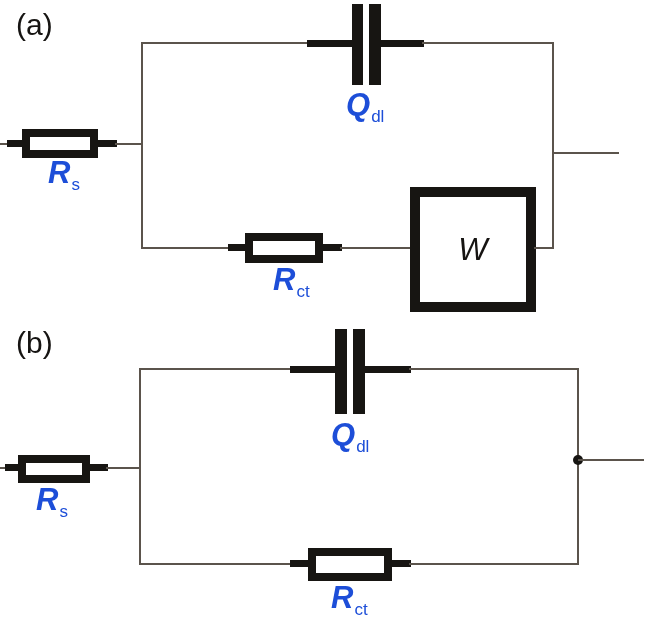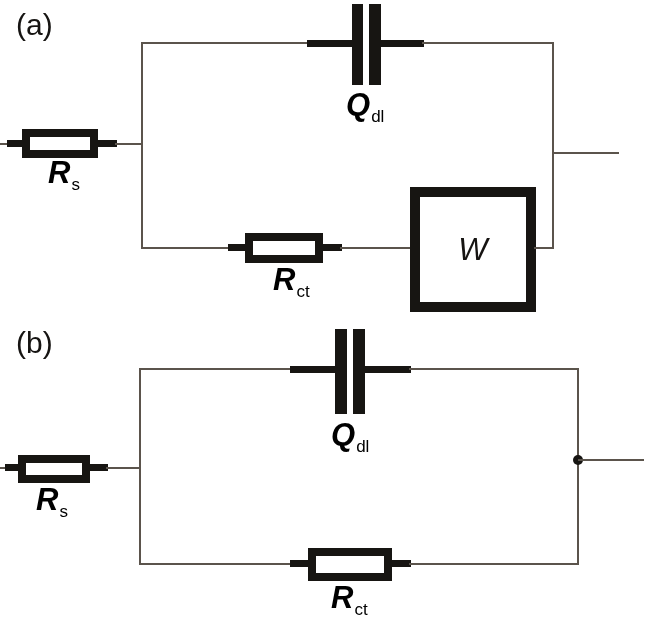--- a/index.html
+++ b/index.html
@@ -7,21 +7,21 @@
           font-family:"Liberation Sans",sans-serif;color:#161412;}
   .grp{position:absolute;inset:0;}
   .wire{position:absolute;background:#5b544c;}
   .lead{position:absolute;background:#171512;}
   .res{position:absolute;background:#ffffff;border:8px solid #171512;box-sizing:border-box;}
   .plate{position:absolute;background:#171512;}
   .wbox{position:absolute;background:#ffffff;border:10px solid #171512;box-sizing:border-box;
         display:flex;align-items:center;justify-content:center;}
   .dot{position:absolute;background:#171512;border-radius:50%;}
   .plabel{position:absolute;font-size:30px;line-height:1;color:#161412;}
-  .clabel{position:absolute;line-height:1;white-space:nowrap;color:#000000;}
+  .clabel{position:absolute;line-height:1;white-space:nowrap;color:#1d4ed8;}
   .sym{font-style:italic;font-weight:bold;font-size:31px;}
   .sub{font-style:normal;font-weight:normal;font-size:17px;position:relative;top:7px;left:1px;}
   .wsym{font-style:italic;font-weight:normal;font-size:31px;color:#161412;}
 </style>
 </head>
 <body>
 
 <div class="canvas">
 
   <div class="grp">

